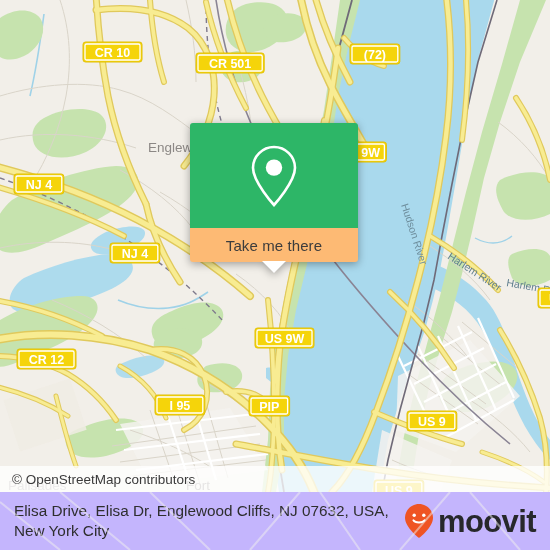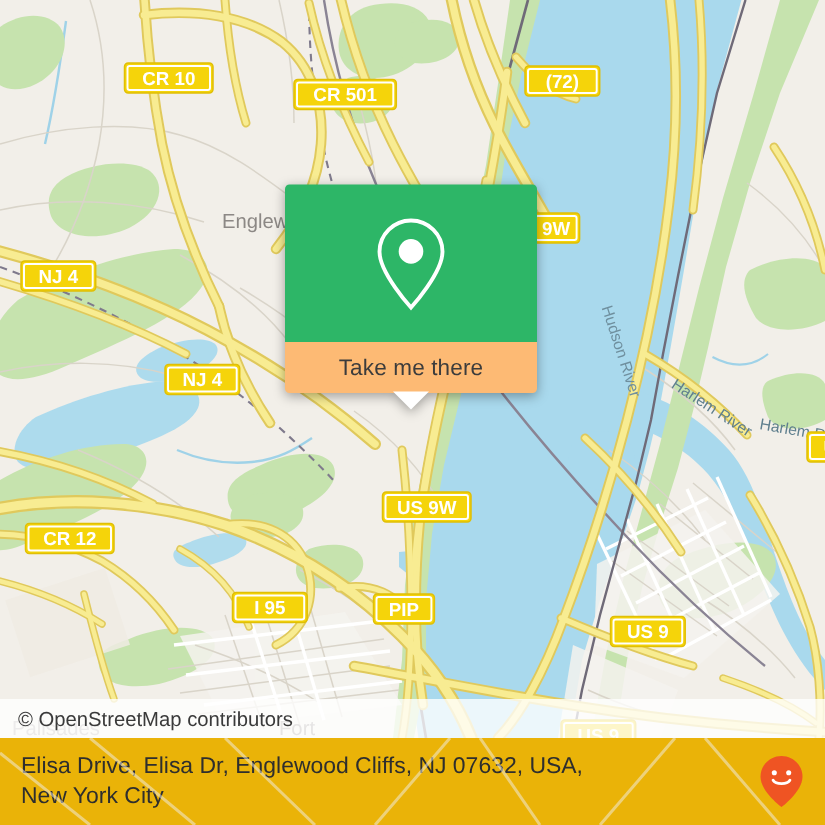--- a/index.html
+++ b/index.html
@@ -87,21 +87,21 @@
     color: #3a3a3a;
     padding-left: 12px;
     white-space: nowrap;
   }
 
   
   #bottom-bar {
     position: absolute;
     left: 0; top: 492px;
     width: 550px; height: 58px;
-    background: #eab308;
+    background: #c4b5fd;
     display: flex;
     align-items: center;
     justify-content: space-between;
     box-sizing: border-box;
     padding: 0 14px 0 14px;
     overflow: hidden;
   }
   #address-text {
     font-size: 15.3px;
     line-height: 20px;
@@ -474,16 +474,17 @@
       </g>
     </svg>
     <div id="address-text">Elisa Drive, Elisa Dr, Englewood Cliffs, NJ 07632, USA, New York City</div>
     <div id="brand-logo">
       <svg width="30" height="36" viewBox="0 0 30 36">
         <path d="M15 1 C7.3 1 1 7.2 1 14.8 C1 24.6 15 35 15 35 C15 35 29 24.6 29 14.8 C29 7.2 22.7 1 15 1 Z" fill="#ef5423"></path>
         <circle cx="10.2" cy="12.2" r="1.7" fill="#ffffff"></circle>
         <circle cx="19.8" cy="12.2" r="1.7" fill="#ffffff"></circle>
         <path d="M9.4 17.2 C11.2 20.2 18.8 20.2 20.6 17.2" stroke="#ffffff" stroke-width="1.9" fill="none" stroke-linecap="round"></path>
       </svg>
+      <span id="brand-wordmark" style="color: rgb(39, 40, 43);">moovit</span>
     </div>
   </div>
 
 </div>
 
 </body></html>

